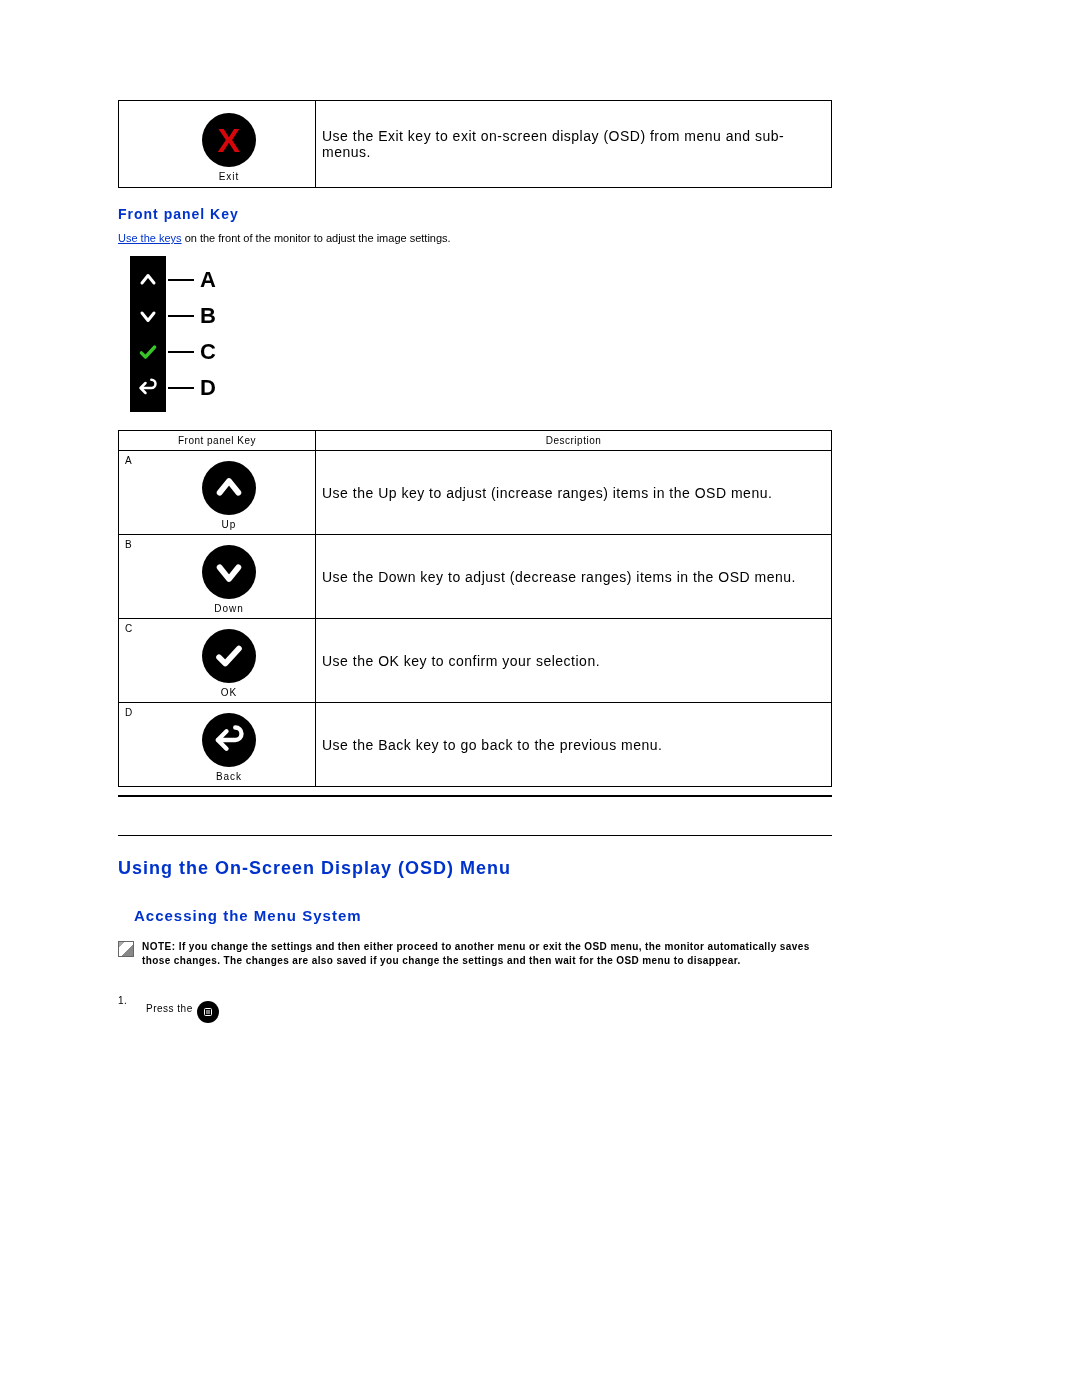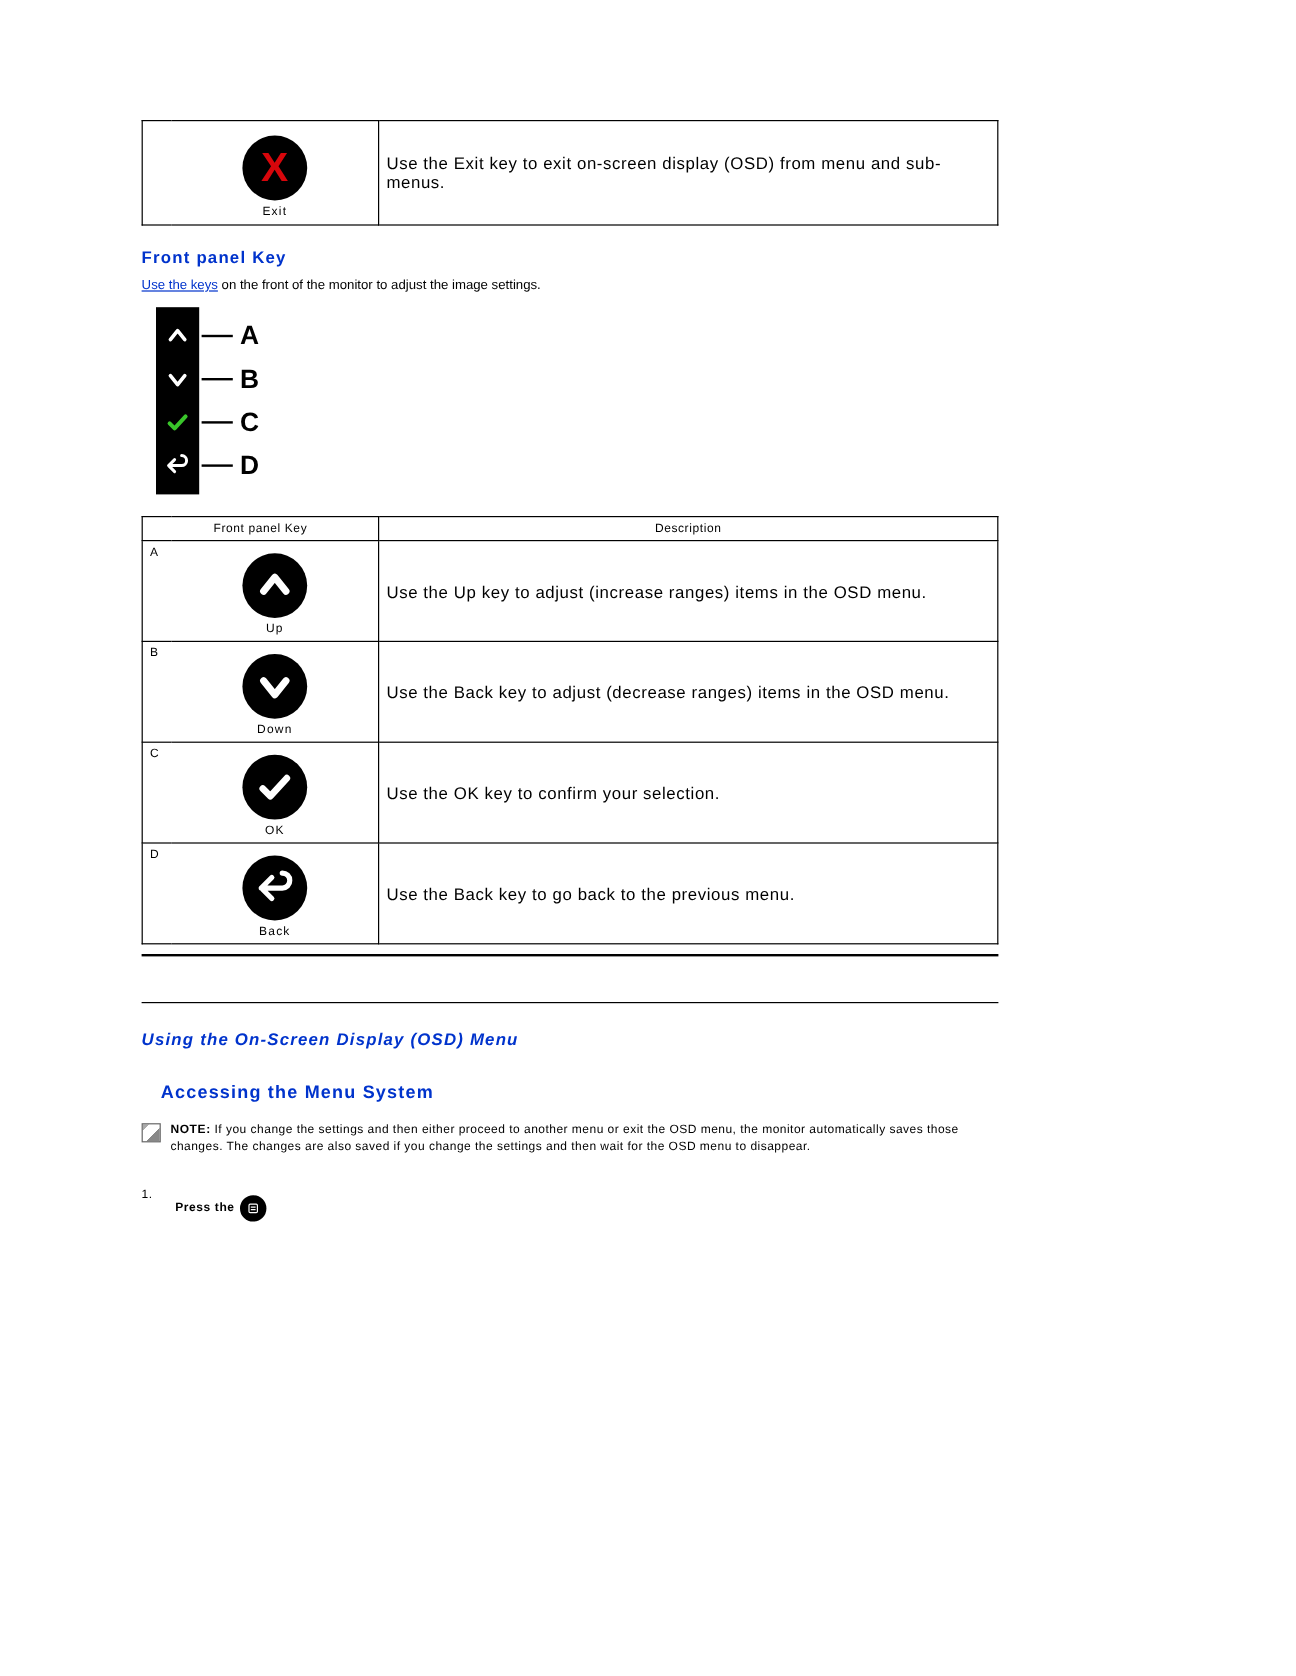--- a/index.html
+++ b/index.html
@@ -131,28 +131,28 @@
   }
 
   
   .note-row { display: flex; align-items: flex-start; }
   .note-icon {
     width: 14px; height: 14px; flex: 0 0 auto;
     margin-right: 8px; margin-top: 1px;
     background: linear-gradient(135deg,#aaa 0 20%,#fff 20% 60%,#888 60% 100%);
     border: 1px solid #666;
   }
-  .note-text { font-size: 10px; line-height: 1.35; letter-spacing: 0.4px; }
+  .note-text { font-size: 10px; line-height: 1.35; letter-spacing: 0.4px; font-weight: bold; }
   .note-text b { letter-spacing: 0.5px; }
 
   
   .step { display: flex; align-items: flex-start; font-size: 10px; letter-spacing: 0.5px; }
   .step .num { width: 28px; flex: 0 0 auto; }
   .step .body { line-height: 2.2; }
-  .step .body .line1 { display: flex; align-items: flex-end; gap: 4px; font-weight: bold; }
+  .step .body .line1 { display: flex; align-items: center; gap: 4px; }
   .mainmenu { margin-top: 20px; }
 
   .exit-x {
     color: #d7060b;
     font-weight: 900;
     font-size: 34px;
     font-family: Arial, sans-serif;
     line-height: 1;
   }
 </style>
@@ -248,21 +248,21 @@
   <tr>
     <td class="lcell">B</td>
     <td class="iconcell">
       <div class="rbtn">
         <svg width="28" height="28" viewBox="0 0 24 24">
                   <path d="M4 8 L12 18 L20 8" stroke="#fff" stroke-width="5" fill="none" stroke-linecap="round" stroke-linejoin="round"></path>
                 </svg>
       </div>
       <div class="icon-lbl">Down</div>
     </td>
-    <td class="desc">Use the Back key to adjust (decrease ranges) items in the OSD menu.</td>
+    <td class="desc">Use the Down key to adjust (decrease ranges) items in the OSD menu.</td>
   </tr>
   <tr>
     <td class="lcell">C</td>
     <td class="iconcell">
       <div class="rbtn">
         <svg width="30" height="30" viewBox="0 0 24 24">
                   <path d="M4 13 L9 18 L20 6" stroke="#fff" stroke-width="4.5" fill="none" stroke-linecap="round" stroke-linejoin="round"></path>
                 </svg>
       </div>
       <div class="icon-lbl">OK</div>
@@ -283,21 +283,21 @@
   </tr>
 </tbody>
       </table>
 
 <div style="height:8px;"></div>
 <hr class="sep">
 <div style="height:38px;"></div>
 <hr class="sep" style="border-top-width:1px;">
 <div style="height:22px;"></div>
 
-<h2 class="blue" style="font-size:14px;font-style:italic;">Using the On-Screen Display (OSD) Menu</h2>
+<h2 class="blue" style="font-size:18px;">Using the On-Screen Display (OSD) Menu</h2>
 
 <div style="height:28px;"></div>
 <h3 class="blue" style="font-size:15px; margin-left:16px;">Accessing the Menu System</h3>
 
 <div style="height:16px;"></div>
 <div class="note-row">
   <div class="note-icon"></div>
   <div class="note-text">
     <b>NOTE:</b><span> If you change the settings and then either proceed to another menu or exit the OSD menu, the monitor automatically saves those changes. The changes are also saved if you change the settings and then wait for the OSD menu to disappear.</span>
   </div>

